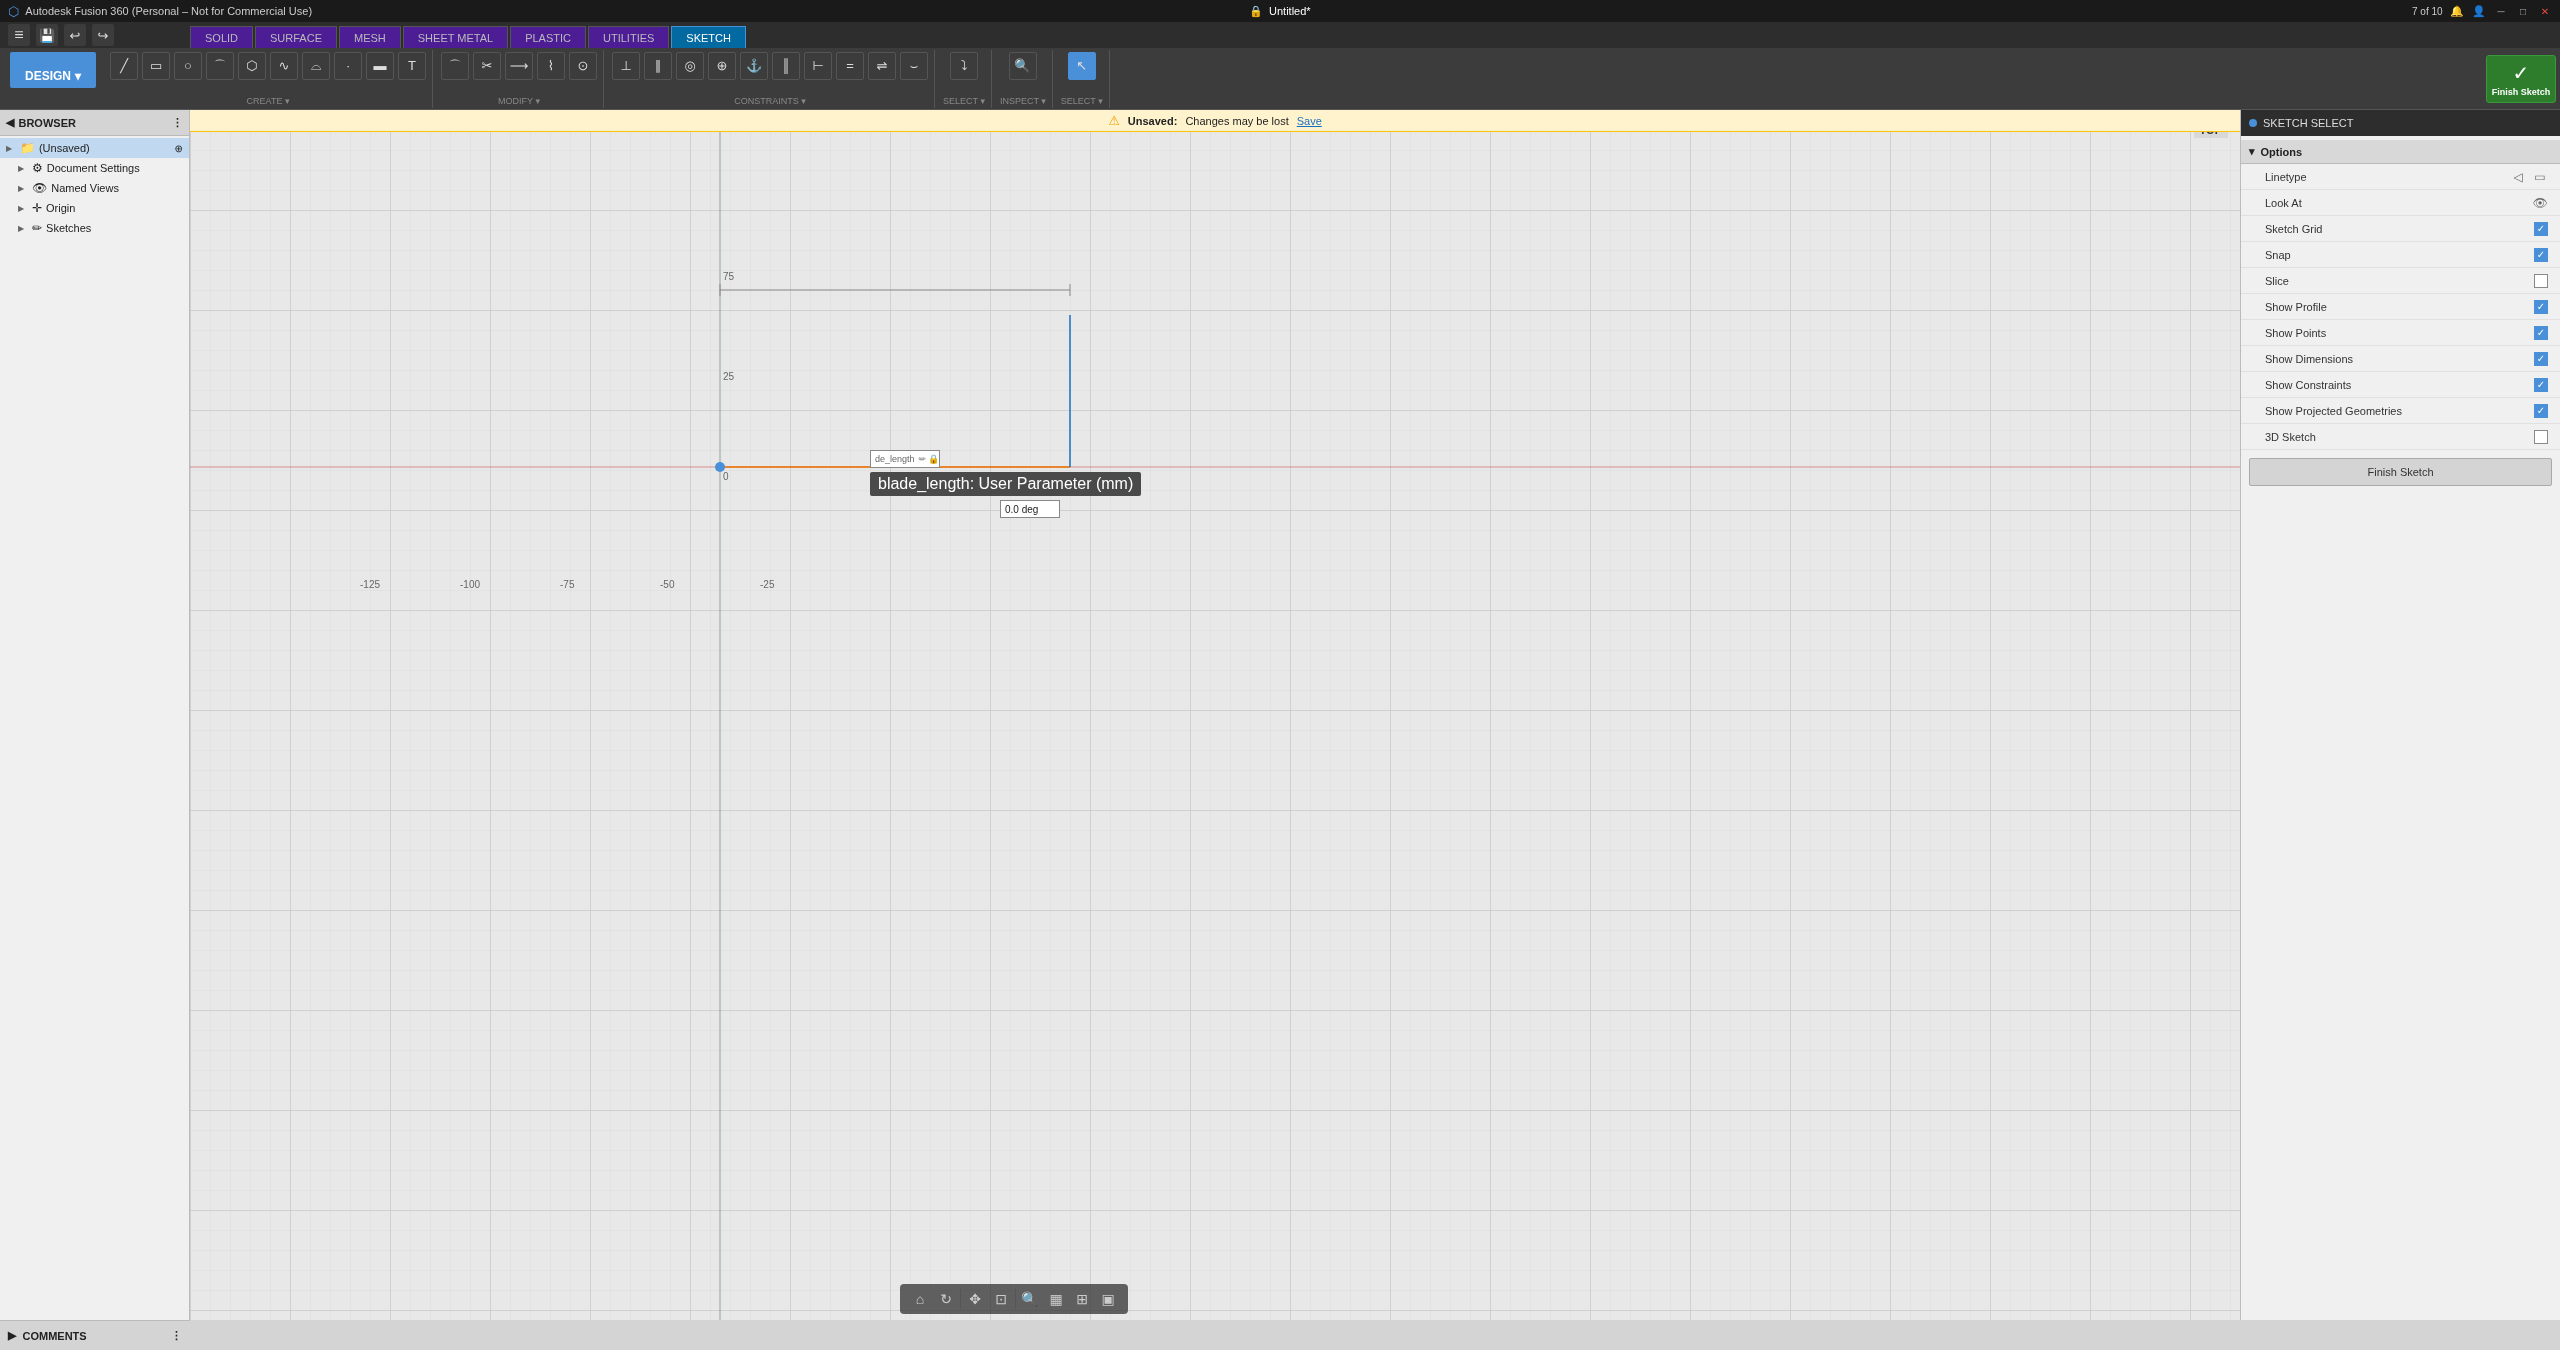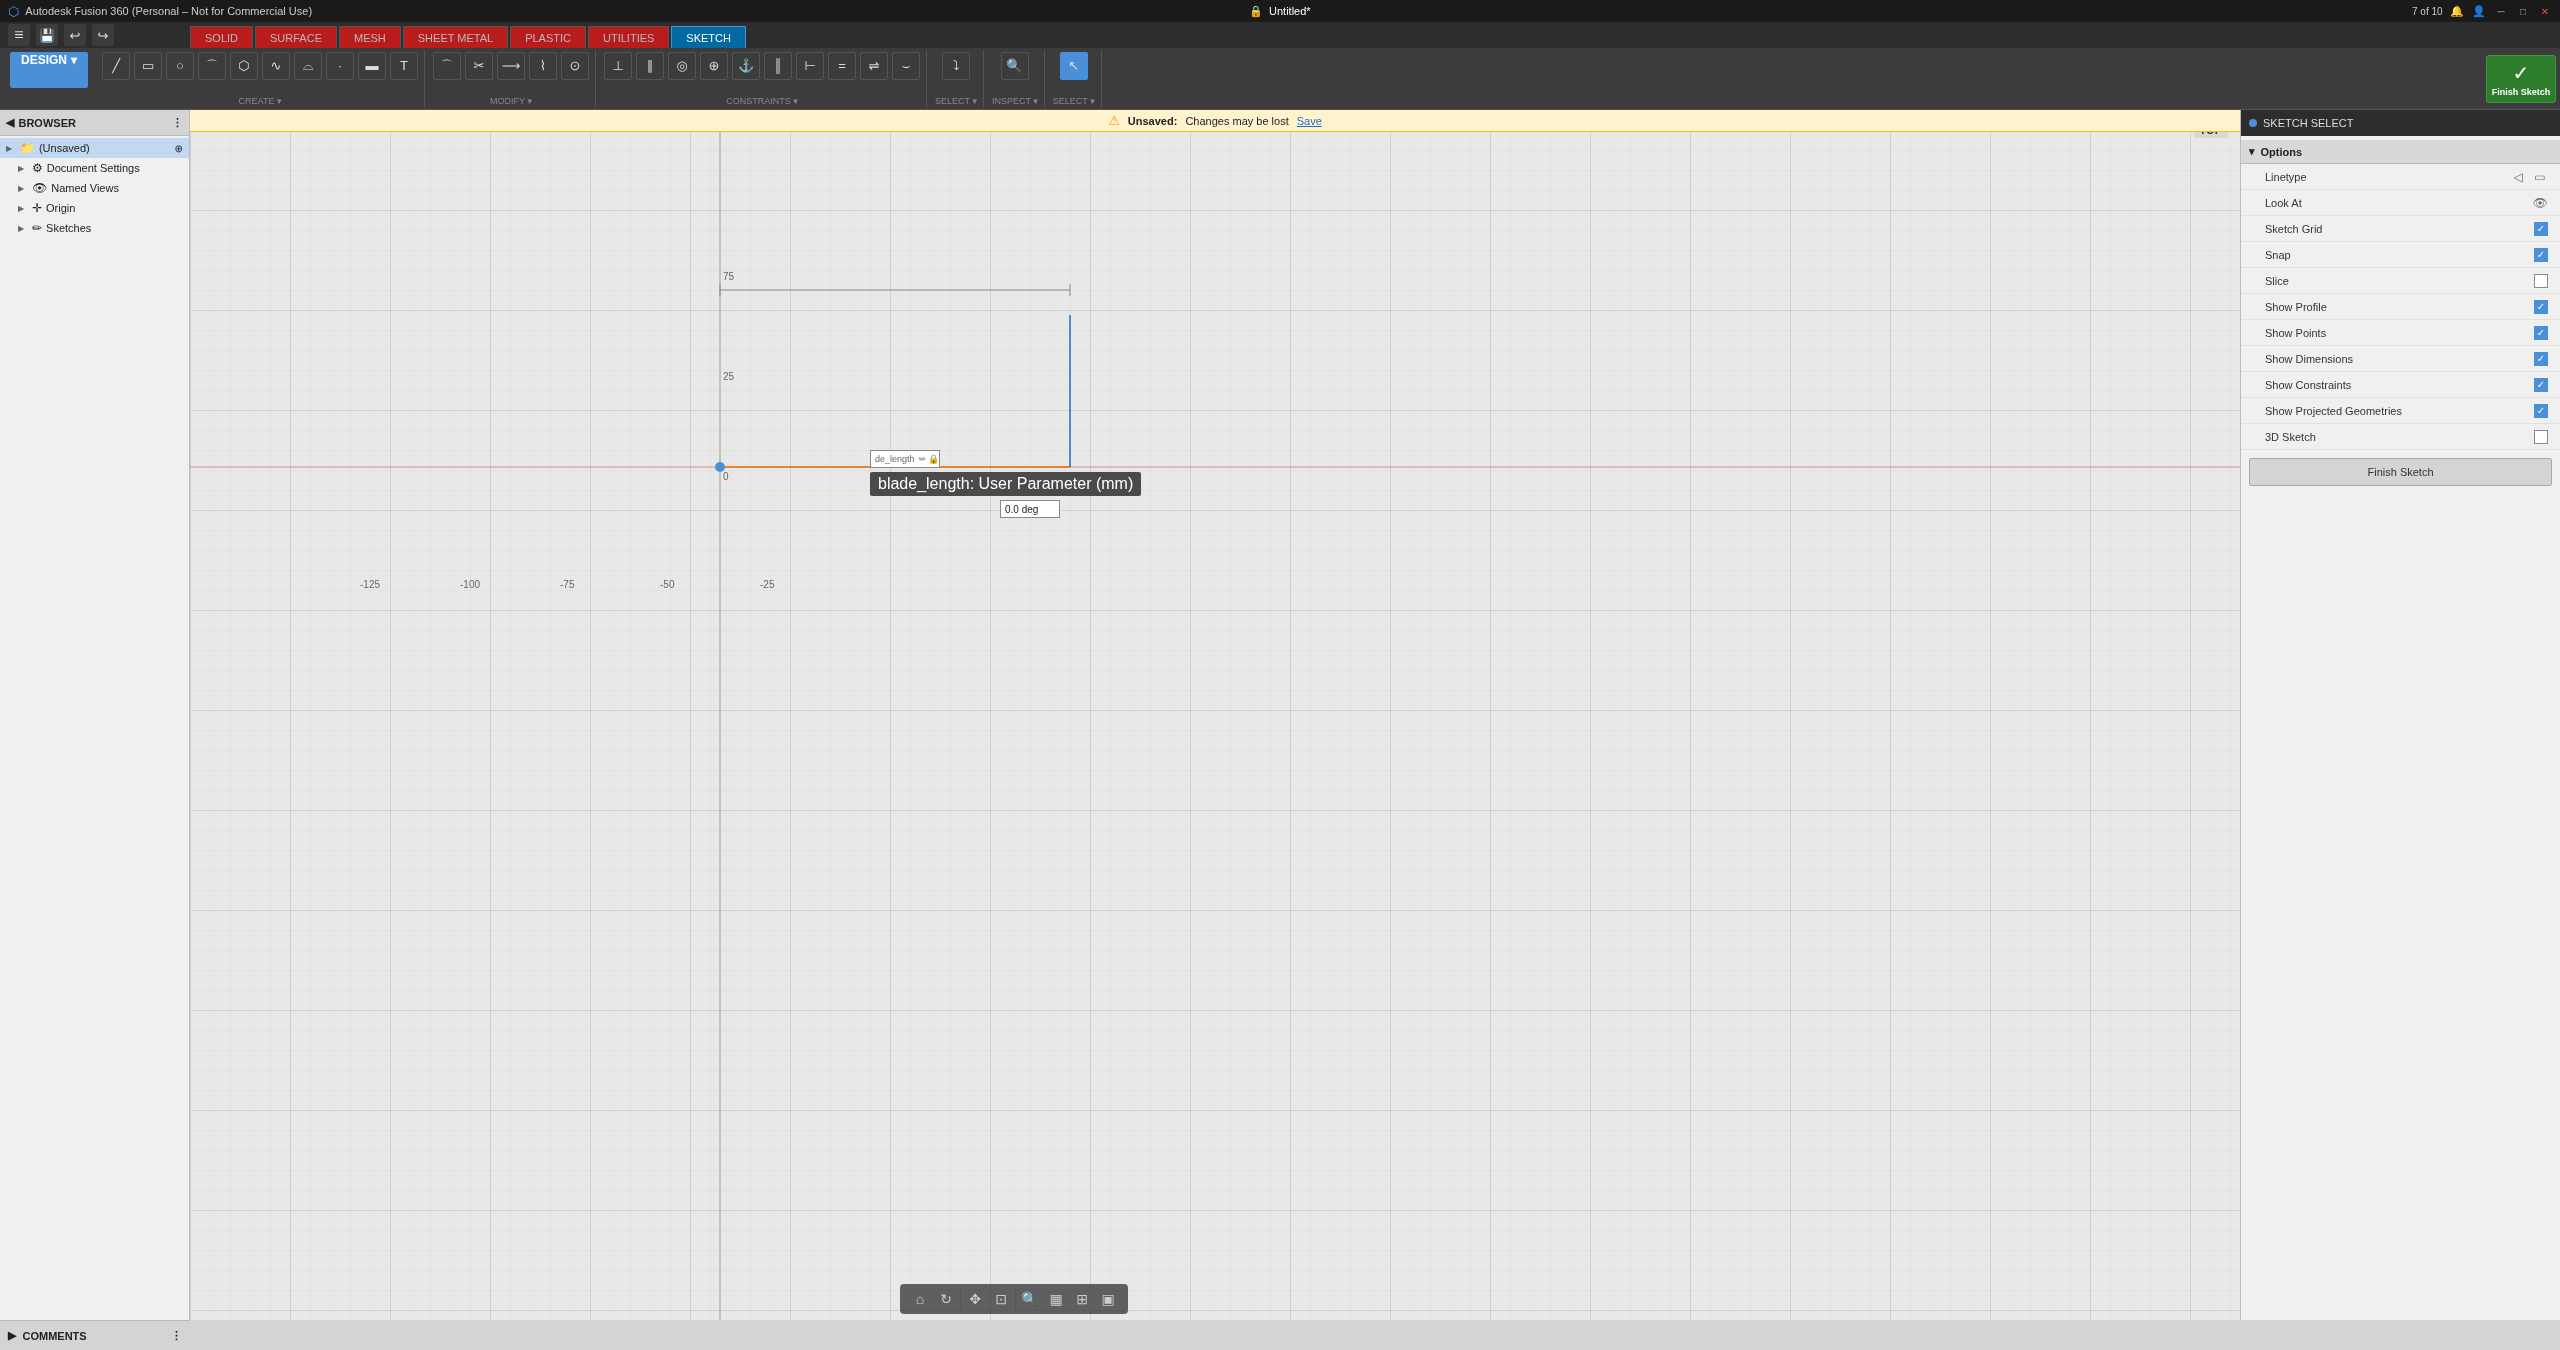--- a/index.html
+++ b/index.html
@@ -75,21 +75,21 @@
       height: 26px;
       background: #2d2d2d;
       display: flex;
       align-items: flex-end;
       padding-left: 190px;
       gap: 2px;
     }
     .tab {
       height: 22px;
       padding: 0 14px;
-      background: #b91c1c;
+      background: #4c1d95;
       color: #bbb;
       display: flex;
       align-items: center;
       cursor: pointer;
       font-size: 11px;
       border-top: 1px solid #555;
       border-left: 1px solid #555;
       border-right: 1px solid #555;
     }
     .tab.active {
@@ -139,23 +139,23 @@
       cursor: pointer;
       color: #ddd;
       font-size: 13px;
     }
     .tb-btn.active { background: #4a90d9; border-color: #4a90d9; }
     .tb-btn-wide {
       width: auto;
       padding: 0 6px;
       height: 28px;
       background: #3c3c3c;
-      border: 1px solid #bef264;
+      border: 5px solid #bef264;
       border-radius: 2px;
-      display: flex; align-items: flex-start; justify-content: center;
+      display: flex; align-items: flex-end; justify-content: center;
       cursor: pointer;
       color: #ddd;
       font-size: 10px;
       gap: 4px;
     }
     .finish-btn {
       width: 70px; height: 48px;
       background: #2d7d2d;
       border: 1px solid #3a9a3a;
       border-radius: 3px;

